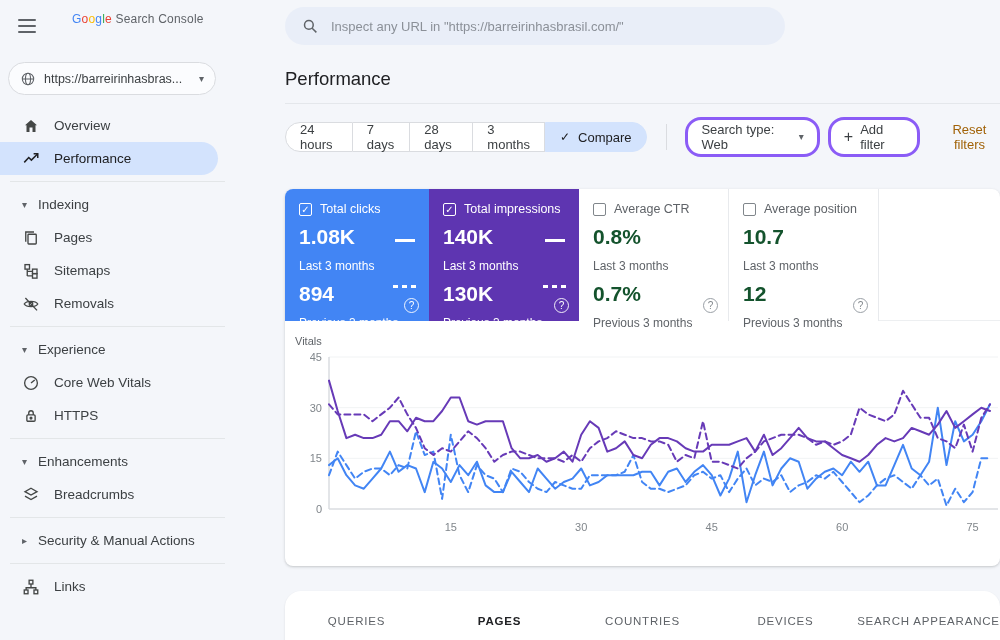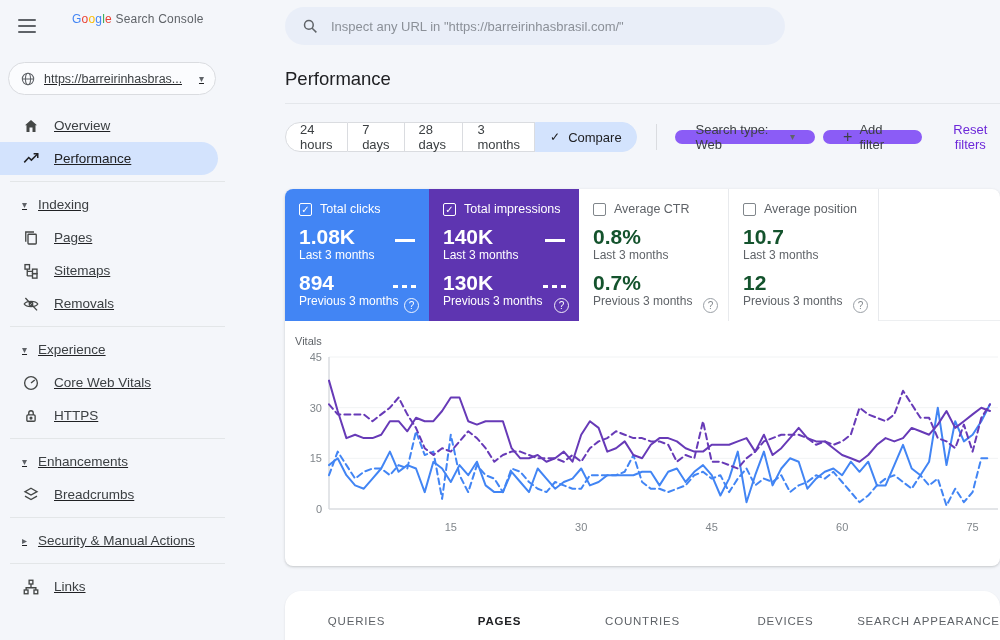--- a/index.html
+++ b/index.html
@@ -17,21 +17,21 @@
   .hamburger span { display:block; width:18px; height:2px; background:#5f6368; border-radius:1px; }
   .logo { position:absolute; left:72px; top:12px; font-size:12px; letter-spacing:.2px; white-space:nowrap; }
   .logo .g-letters span { font-weight:500; }
   .logo .suffix { color:#5f6368; font-weight:400; }
   .search { position:absolute; left:285px; top:7px; width:500px; height:38px;
     background:#e9eef8; border-radius:19px; display:flex; align-items:center; padding:0 16px; gap:12px; }
   .search input { flex:1; border:none; background:transparent; outline:none;
     font-size:13px; color:#3c4043; font-family:inherit; }
   .search input::placeholder { color:#8b9098; }
   
-  .sidebar { position:absolute; left:0; top:52px; width:270px;text-decoration:underline; }
+  .sidebar { position:absolute; left:0; top:52px; width:270px; }
   .property { margin:10px 0 14px 8px; width:208px; height:33px; border:1px solid #dadce0;
     border-radius:17px; background:#fbfcfe; display:flex; align-items:center; gap:8px; padding:0 11px; cursor:pointer; }
   .property .plabel { font-size:12.5px; color:#3c4043; white-space:nowrap; overflow:hidden; }
   .caret { font-size:10px; color:#5f6368; line-height:1; }
   .property .caret { margin-left:auto; }
   .nav-item { width:218px; height:33px; display:flex; align-items:center; gap:14px;
     padding-left:22px; font-size:13.5px; color:#3c4043; border-radius:0 17px 17px 0; cursor:pointer; }
   .nav-item.active { background:#d3e3fd; color:#202124; font-weight:500; }
   .nav-item svg { flex:0 0 auto; }
   .group { width:218px; height:33px; display:flex; align-items:center; gap:11px;
@@ -42,41 +42,41 @@
   h1.page-title { font-size:18.5px; font-weight:400; color:#202124; margin:16px 0 13px; }
   hr.full { border:none; border-top:1px solid #e4e7eb; }
   .chips-row { margin-top:17px; display:flex; align-items:center; height:32px; }
   .seg { display:flex; }
   .chip { height:30px; padding:0 14px; border:1px solid #dadce0; border-left:none;
     background:#fff; font-size:13px; color:#3c4043; display:flex; align-items:center; gap:8px; cursor:pointer; }
   .chip.first { border-left:1px solid #dadce0; border-radius:16px 0 0 16px; }
   .chip.compare { border:1px solid #d3e3fd; background:#d3e3fd; border-radius:0 16px 16px 0; color:#202124; }
   .chip.compare .ck { font-size:12px; }
   .vline { width:1px; height:26px; background:#dadce0; margin:0 19px; }
-  .pill { height:14px; border:7px solid #8b5cf6; border-radius:16px; background:#fff;
+  .pill { height:40px; border:3px solid #8b5cf6; border-radius:16px; background:#fff;
     display:flex; align-items:center; padding:0 13px; font-size:13px; color:#3c4043; gap:7px; cursor:pointer; }
   .pill.addf { margin-left:8px; }
   .pill .plus { font-size:16px; color:#3c4043; }
-  .reset { margin-left:19px; color:#6d28d9; font-size:13px; font-weight:500; background:none; border:none; cursor:pointer; font-family:inherit; }
+  .reset { margin-left:19px; color:#a16207; font-size:13px; font-weight:500; background:none; border:none; cursor:pointer; font-family:inherit; }
   
   .panel { margin-top:36px; width:715px; height:377px; background:#fff; border-radius:8px;
     box-shadow:0 1px 2px rgba(60,64,67,.18), 0 1px 3px 1px rgba(60,64,67,.06); }
   .tiles { display:flex; height:132px; border-bottom:1px solid #edeff1; }
   .tile { position:relative; width:150px; height:132px; padding:13px 14px; cursor:pointer; }
   .tile.clicks { width:144px; background:#4285f4; color:#fff; border-radius:8px 0 0 0; }
   .tile.impr { background:#5e35b1; color:#fff; }
   .tile.white { background:#fff; border-right:1px solid #e8eaed; }
   .cbrow { display:flex; align-items:center; gap:8px; }
   .cb { width:13px; height:13px; border-radius:2px; border:1.5px solid #fff; font-size:10px;
     line-height:11px; text-align:center; color:#fff; }
   .tile.white .cb { border-color:#80868b; }
   .tlabel { font-size:12.5px; }
   .tile.white .tlabel { color:#5f6368; }
   .val { font-size:21px; font-weight:700; margin-top:9px; line-height:23px; }
-  .per { font-size:12px; margin-top:0; }
+  .per { font-size:12px; margin-top:11px; }
   .tile.white .val { color:#14532d; }
   .tile.white .per { color:#5f6368; }
   .legend-solid { position:absolute; right:14px; top:50px; width:20px; height:3px; background:#fff; }
   .legend-dash  { position:absolute; right:12px; top:96px; width:24px; height:3px;
     background:repeating-linear-gradient(90deg,#fff 0 5px,transparent 5px 9px); }
   .help { position:absolute; right:10px; bottom:8px; width:15px; height:15px; border-radius:50%;
     border:1.4px solid rgba(255,255,255,.9); color:#fff; font-size:10px; display:flex;
     align-items:center; justify-content:center; cursor:pointer; }
   .tile.white .help { border-color:#9aa0a6; color:#80868b; }
   

